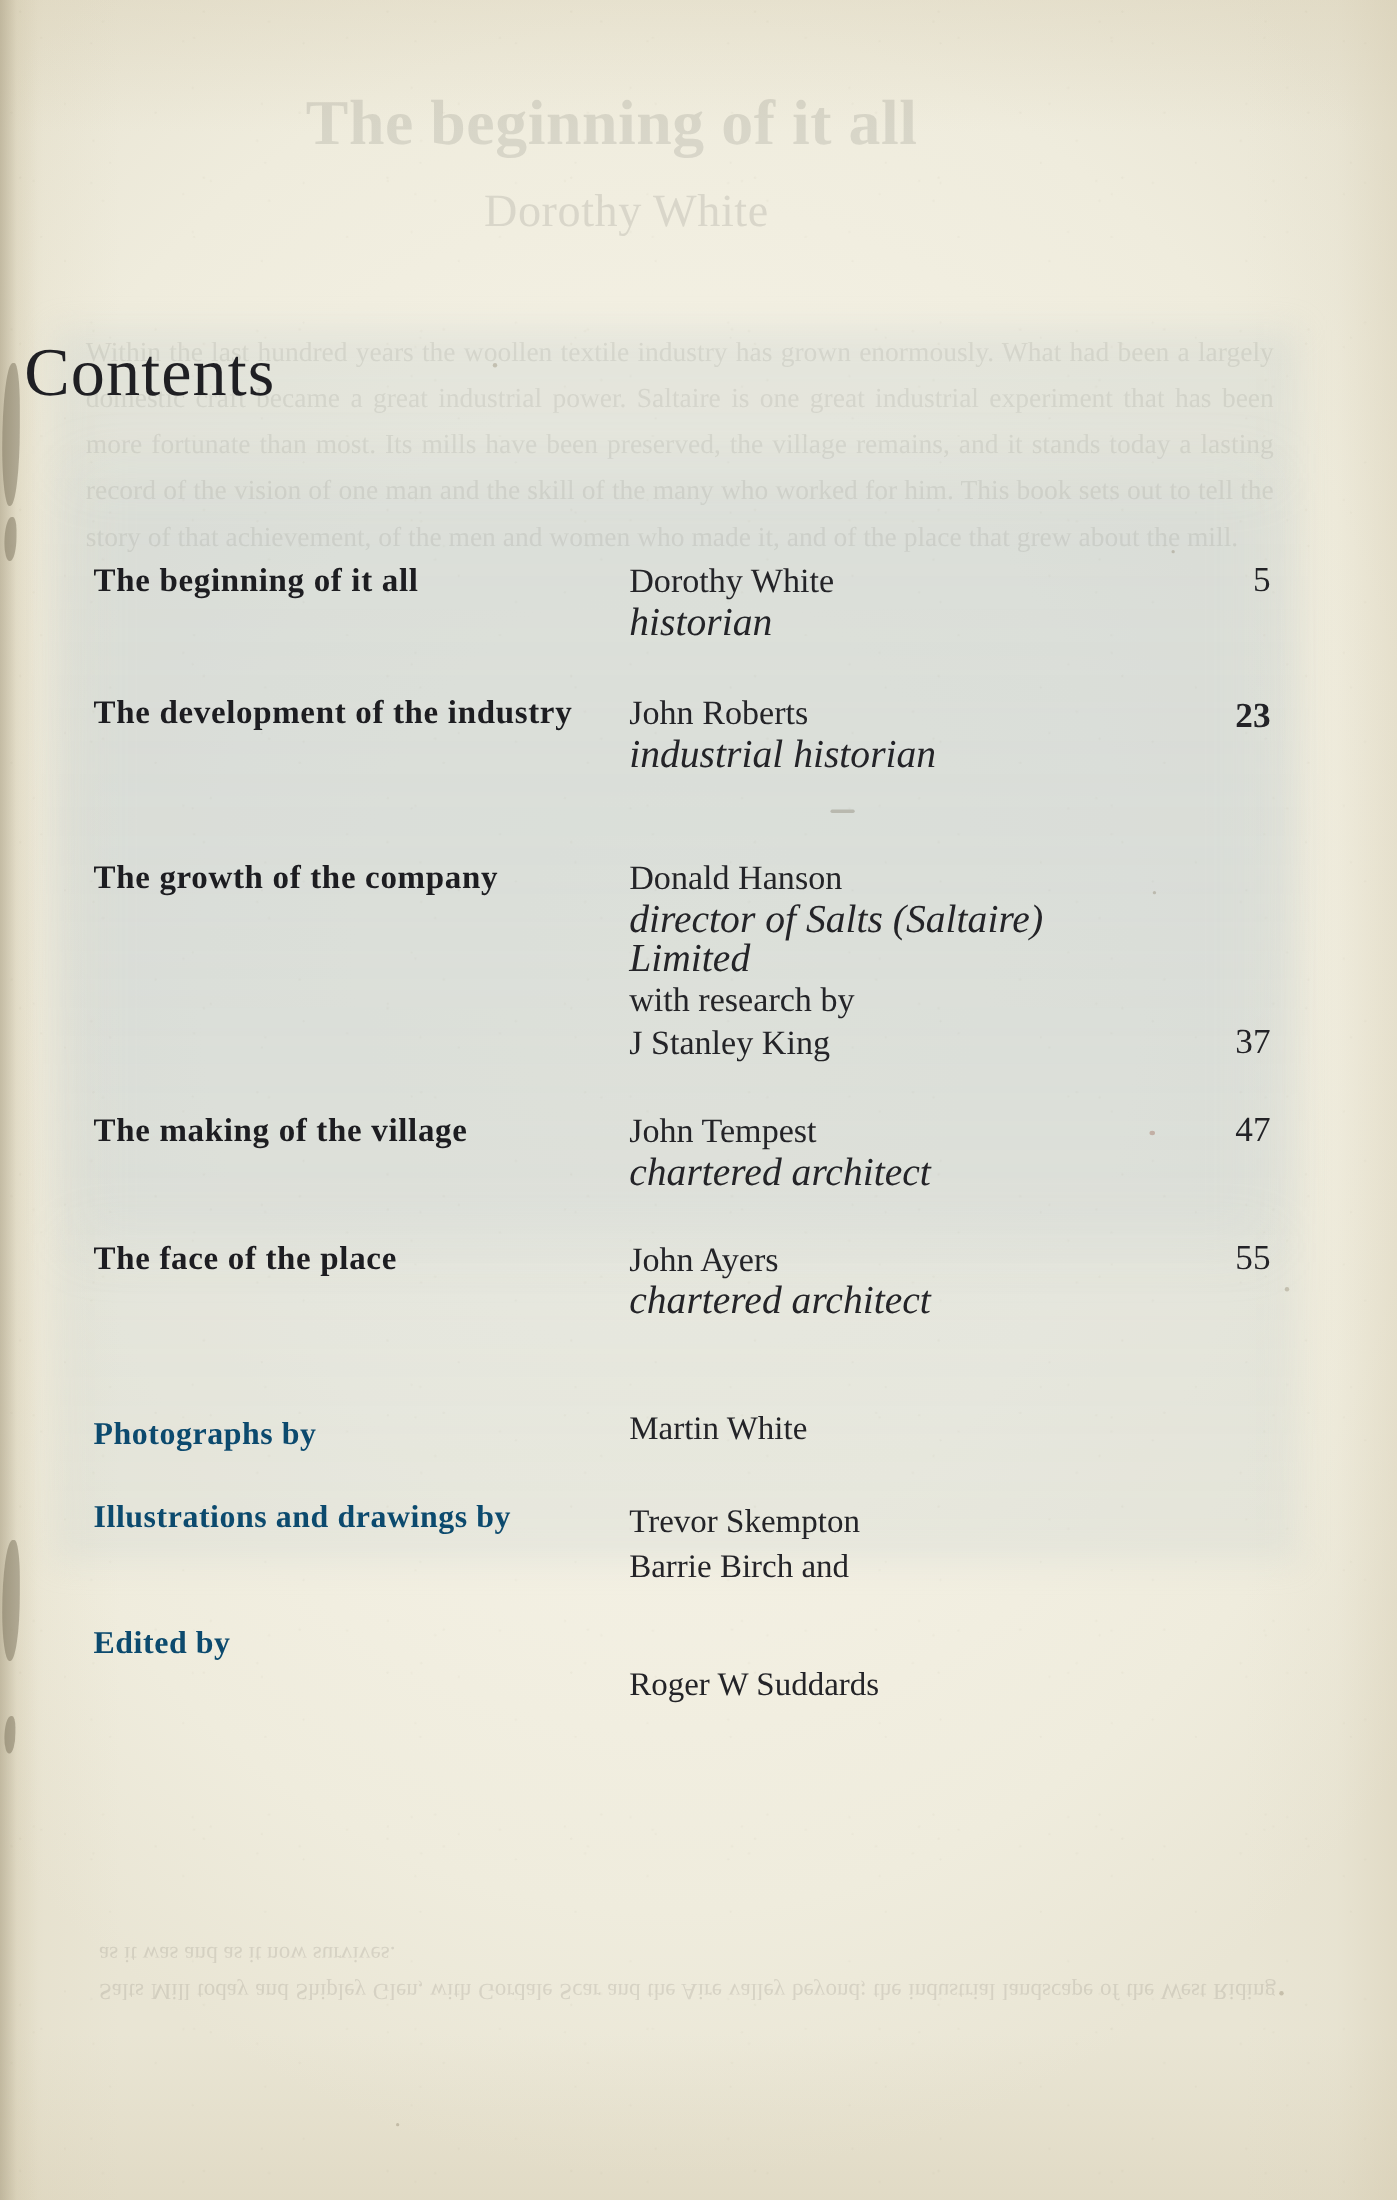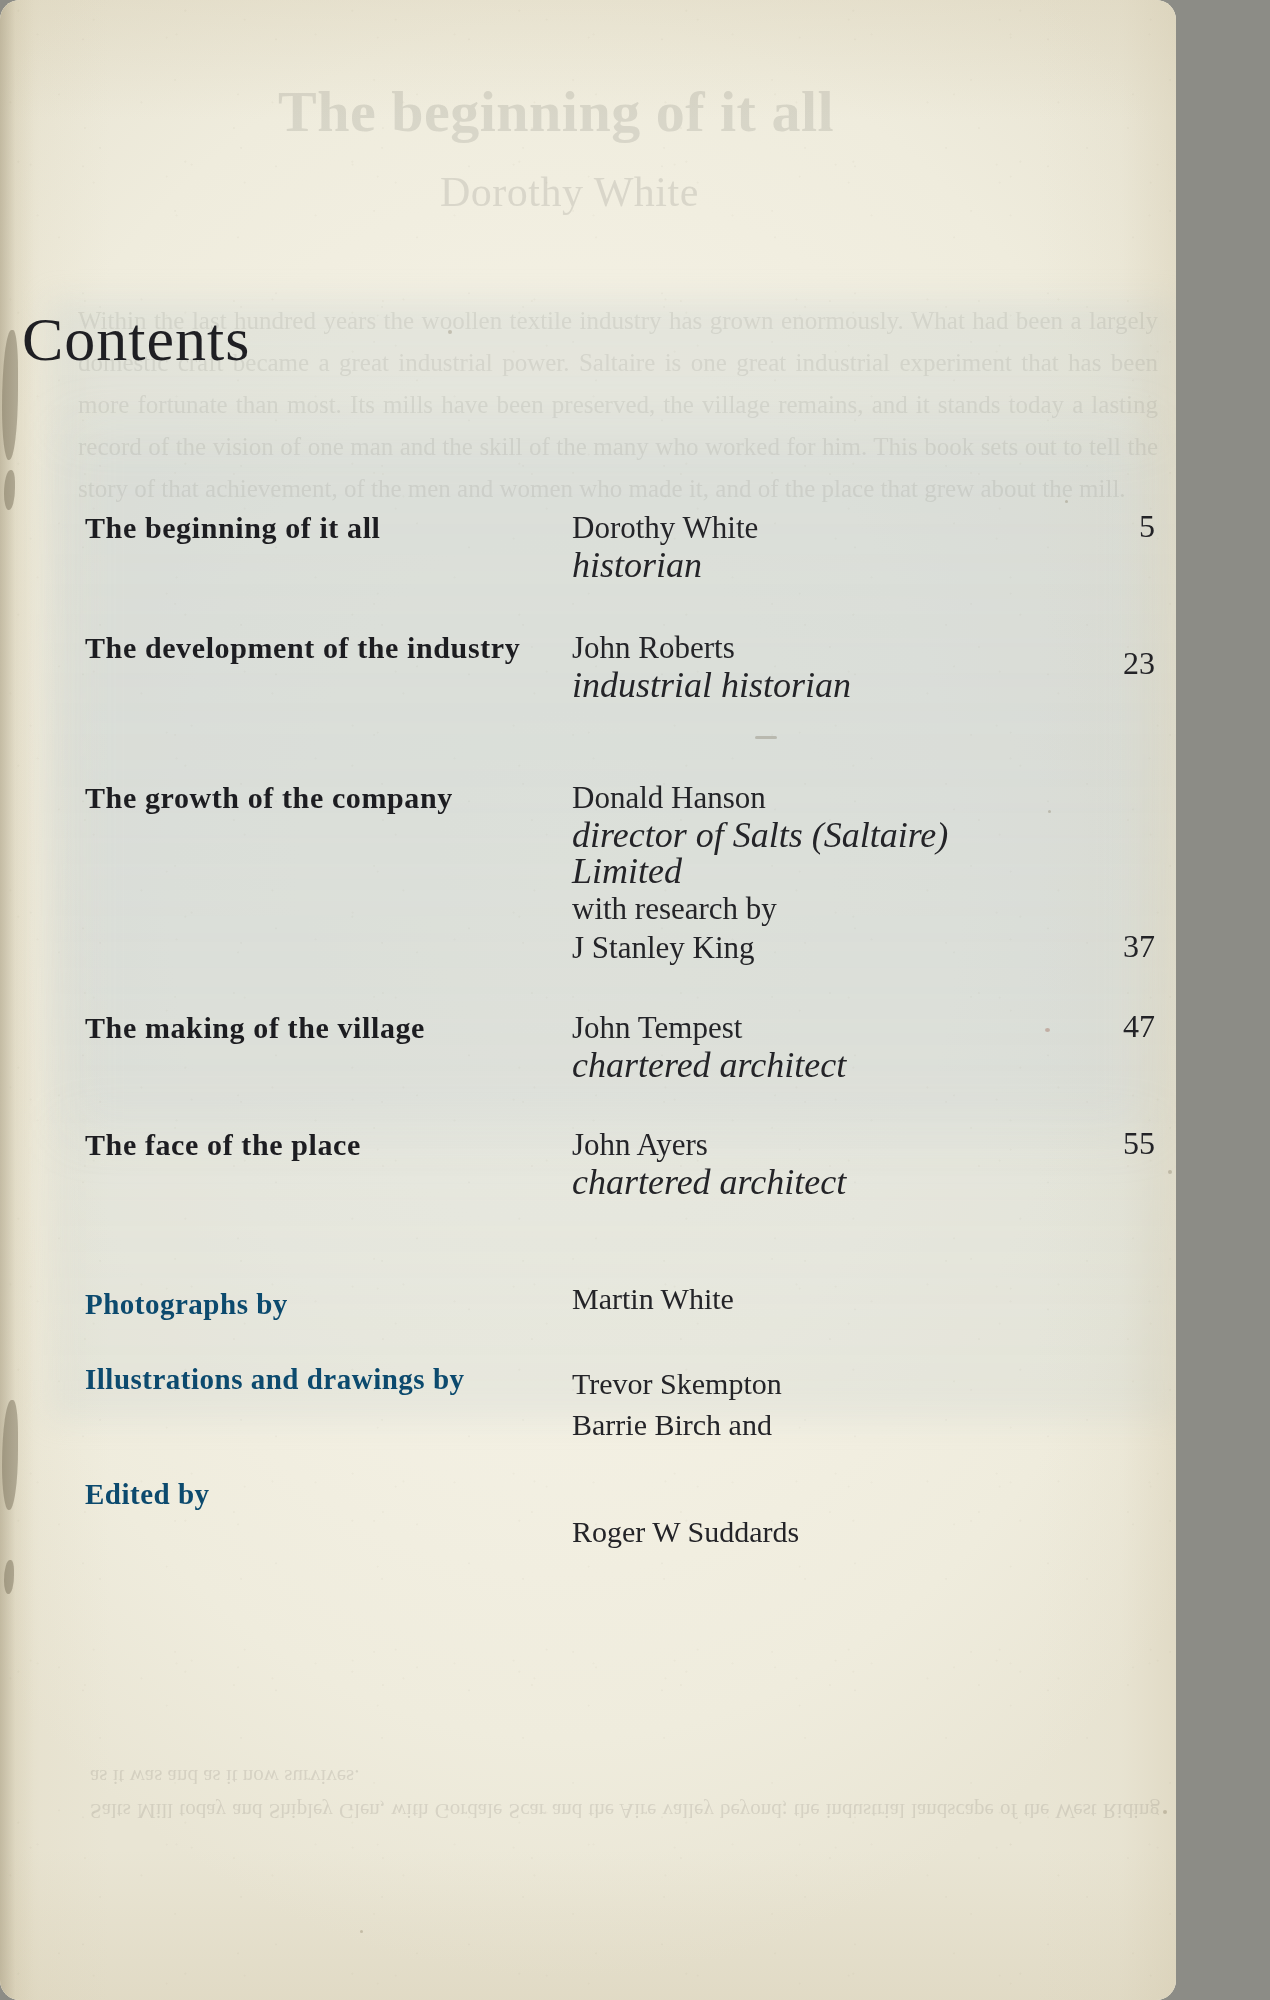--- a/index.html
+++ b/index.html
@@ -2,27 +2,26 @@
 <html><head>
 <meta charset="utf-8">
 <style>
   html, body {
     margin: 0;
     padding: 0;
     background: #8c8c86;
   }
   .page {
     position: relative;
-    width: 1176px;
+    width: 1270px;
     height: 2000px;
     overflow: hidden;
     background: #f2efe2;
     font-family: "Liberation Serif", "DejaVu Serif", serif;
     color: #26262a;
-    border-radius: 20px;
   }
 
   
   .paper-base {
     position: absolute;
     inset: 0;
     background:
       radial-gradient(ellipse 70% 55% at 48% 44%, #f6f3e6 0%, #f3f0e3 48%, #efecdd 78%, #e9e5d4 100%);
   }
   .paper-warm-edge {
@@ -247,21 +246,21 @@
       </div>
       <div class="pageno" style="top:0;">5</div>
     </div>
 
     <div class="entry" style="top:628px;">
       <div class="chapter">The development of the industry</div>
       <div class="author">
         <span class="plain">John Roberts</span>
         <span class="role">industrial historian</span>
       </div>
-      <div class="pageno" style="top:17px;">23</div>
+      <div class="pageno" style="top:4px;font-weight:bold;">23</div>
     </div>
 
     <div class="entry" style="top:778px;">
       <div class="chapter">The growth of the company</div>
       <div class="author">
         <span class="plain">Donald Hanson</span>
         <span class="role">director of Salts (Saltaire) Limited</span>
         <span class="plain">with research by</span>
         <span class="plain">J Stanley King</span>
       </div>

